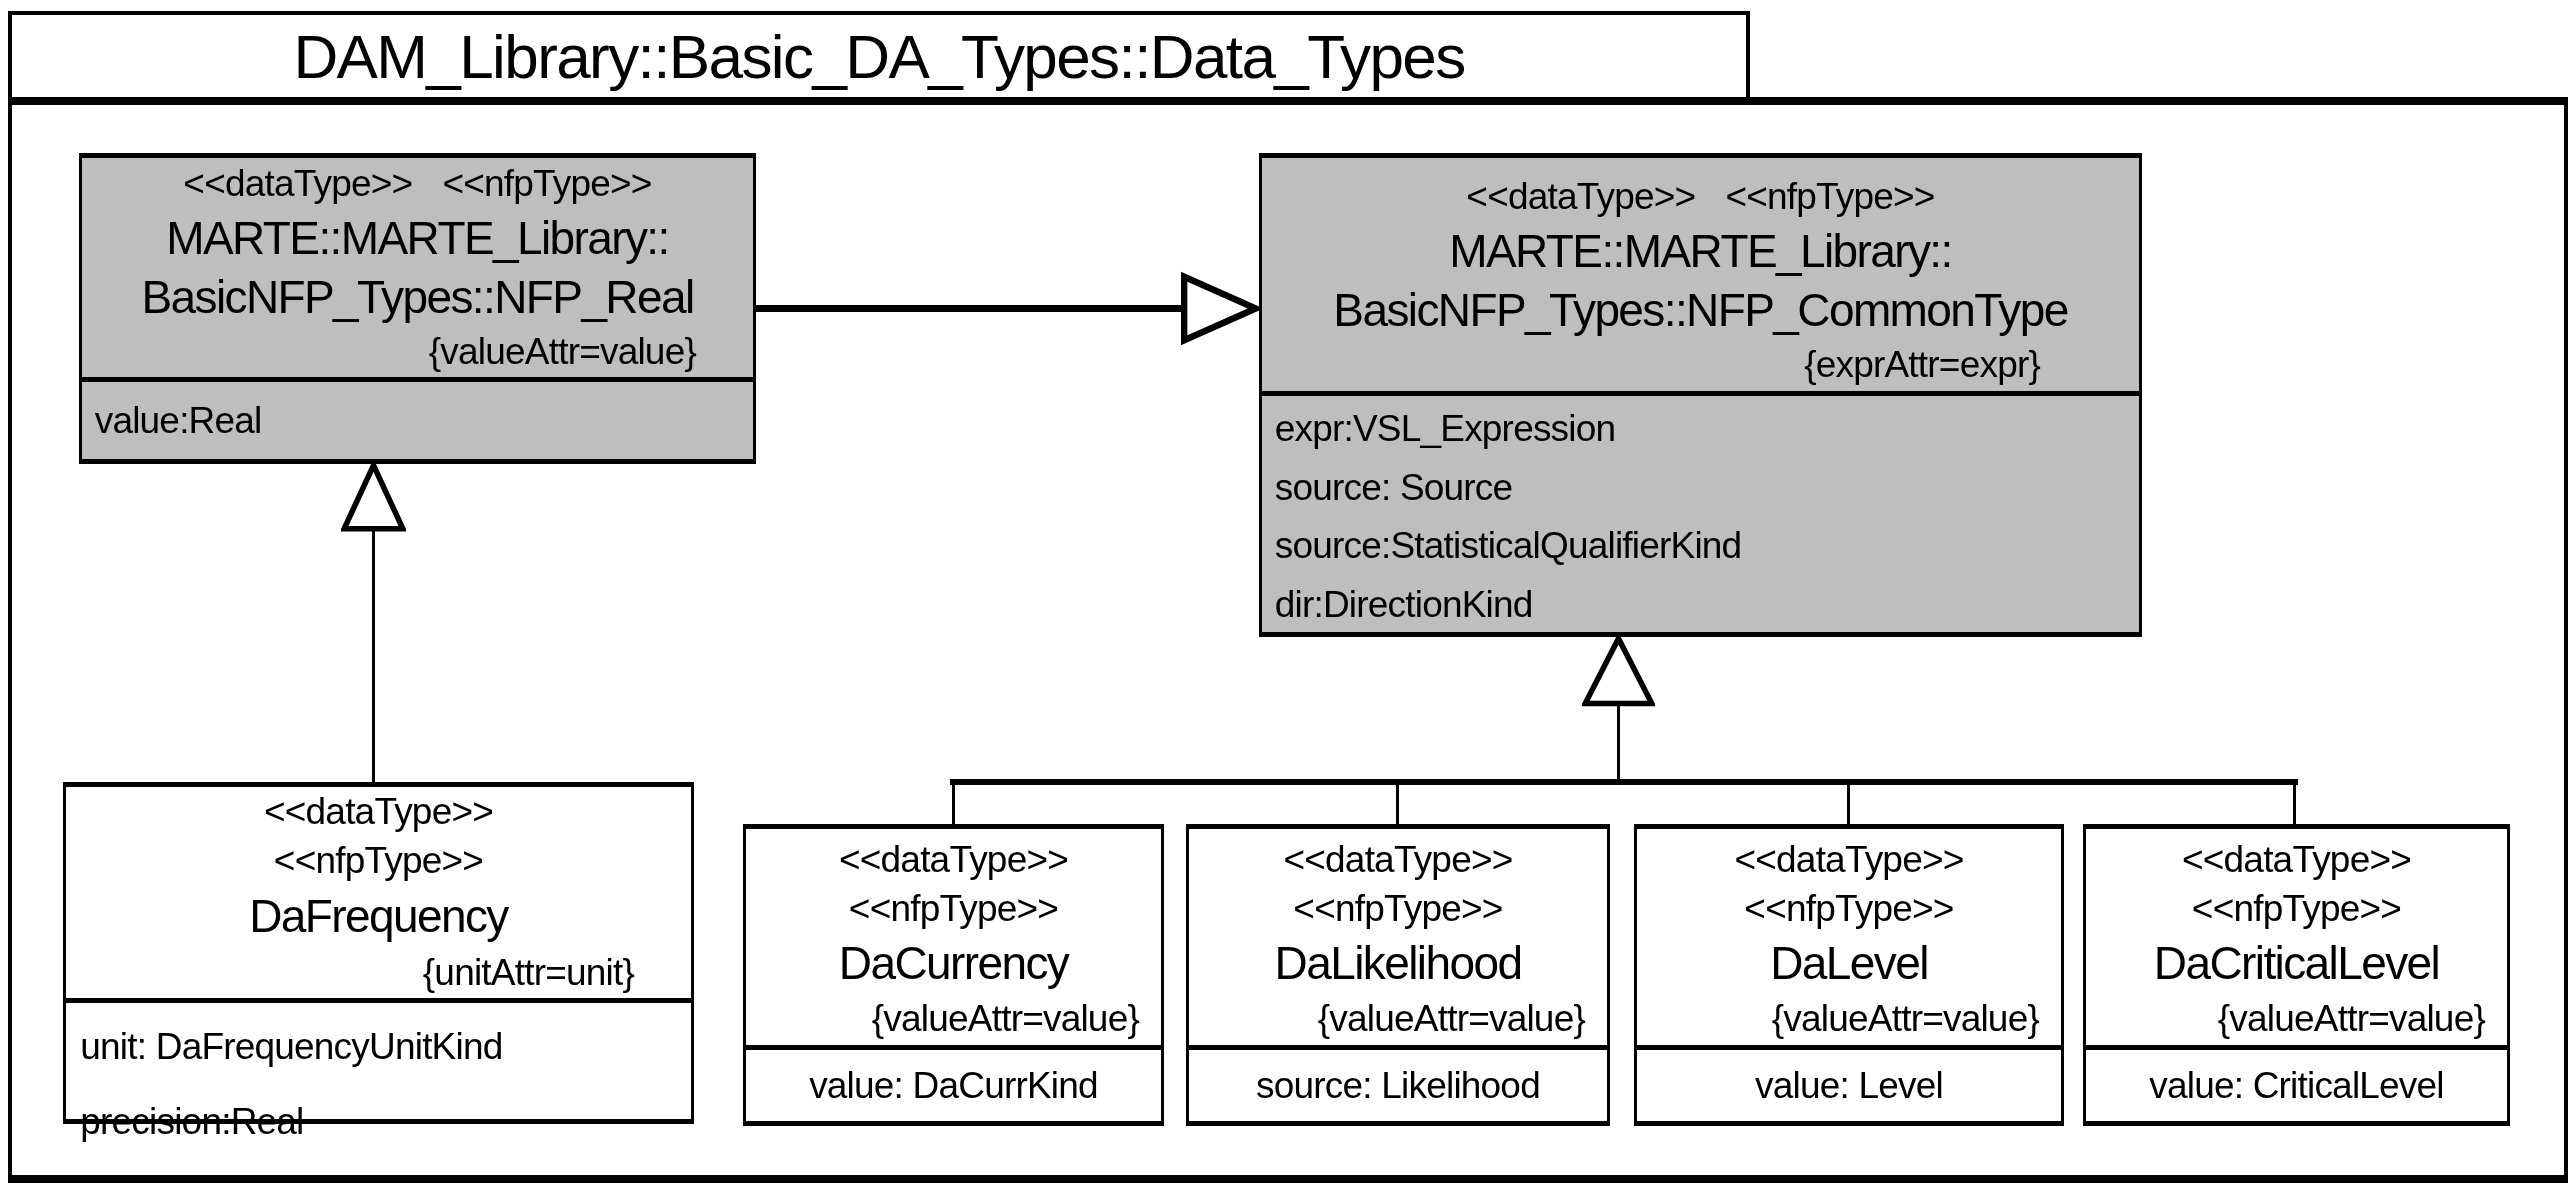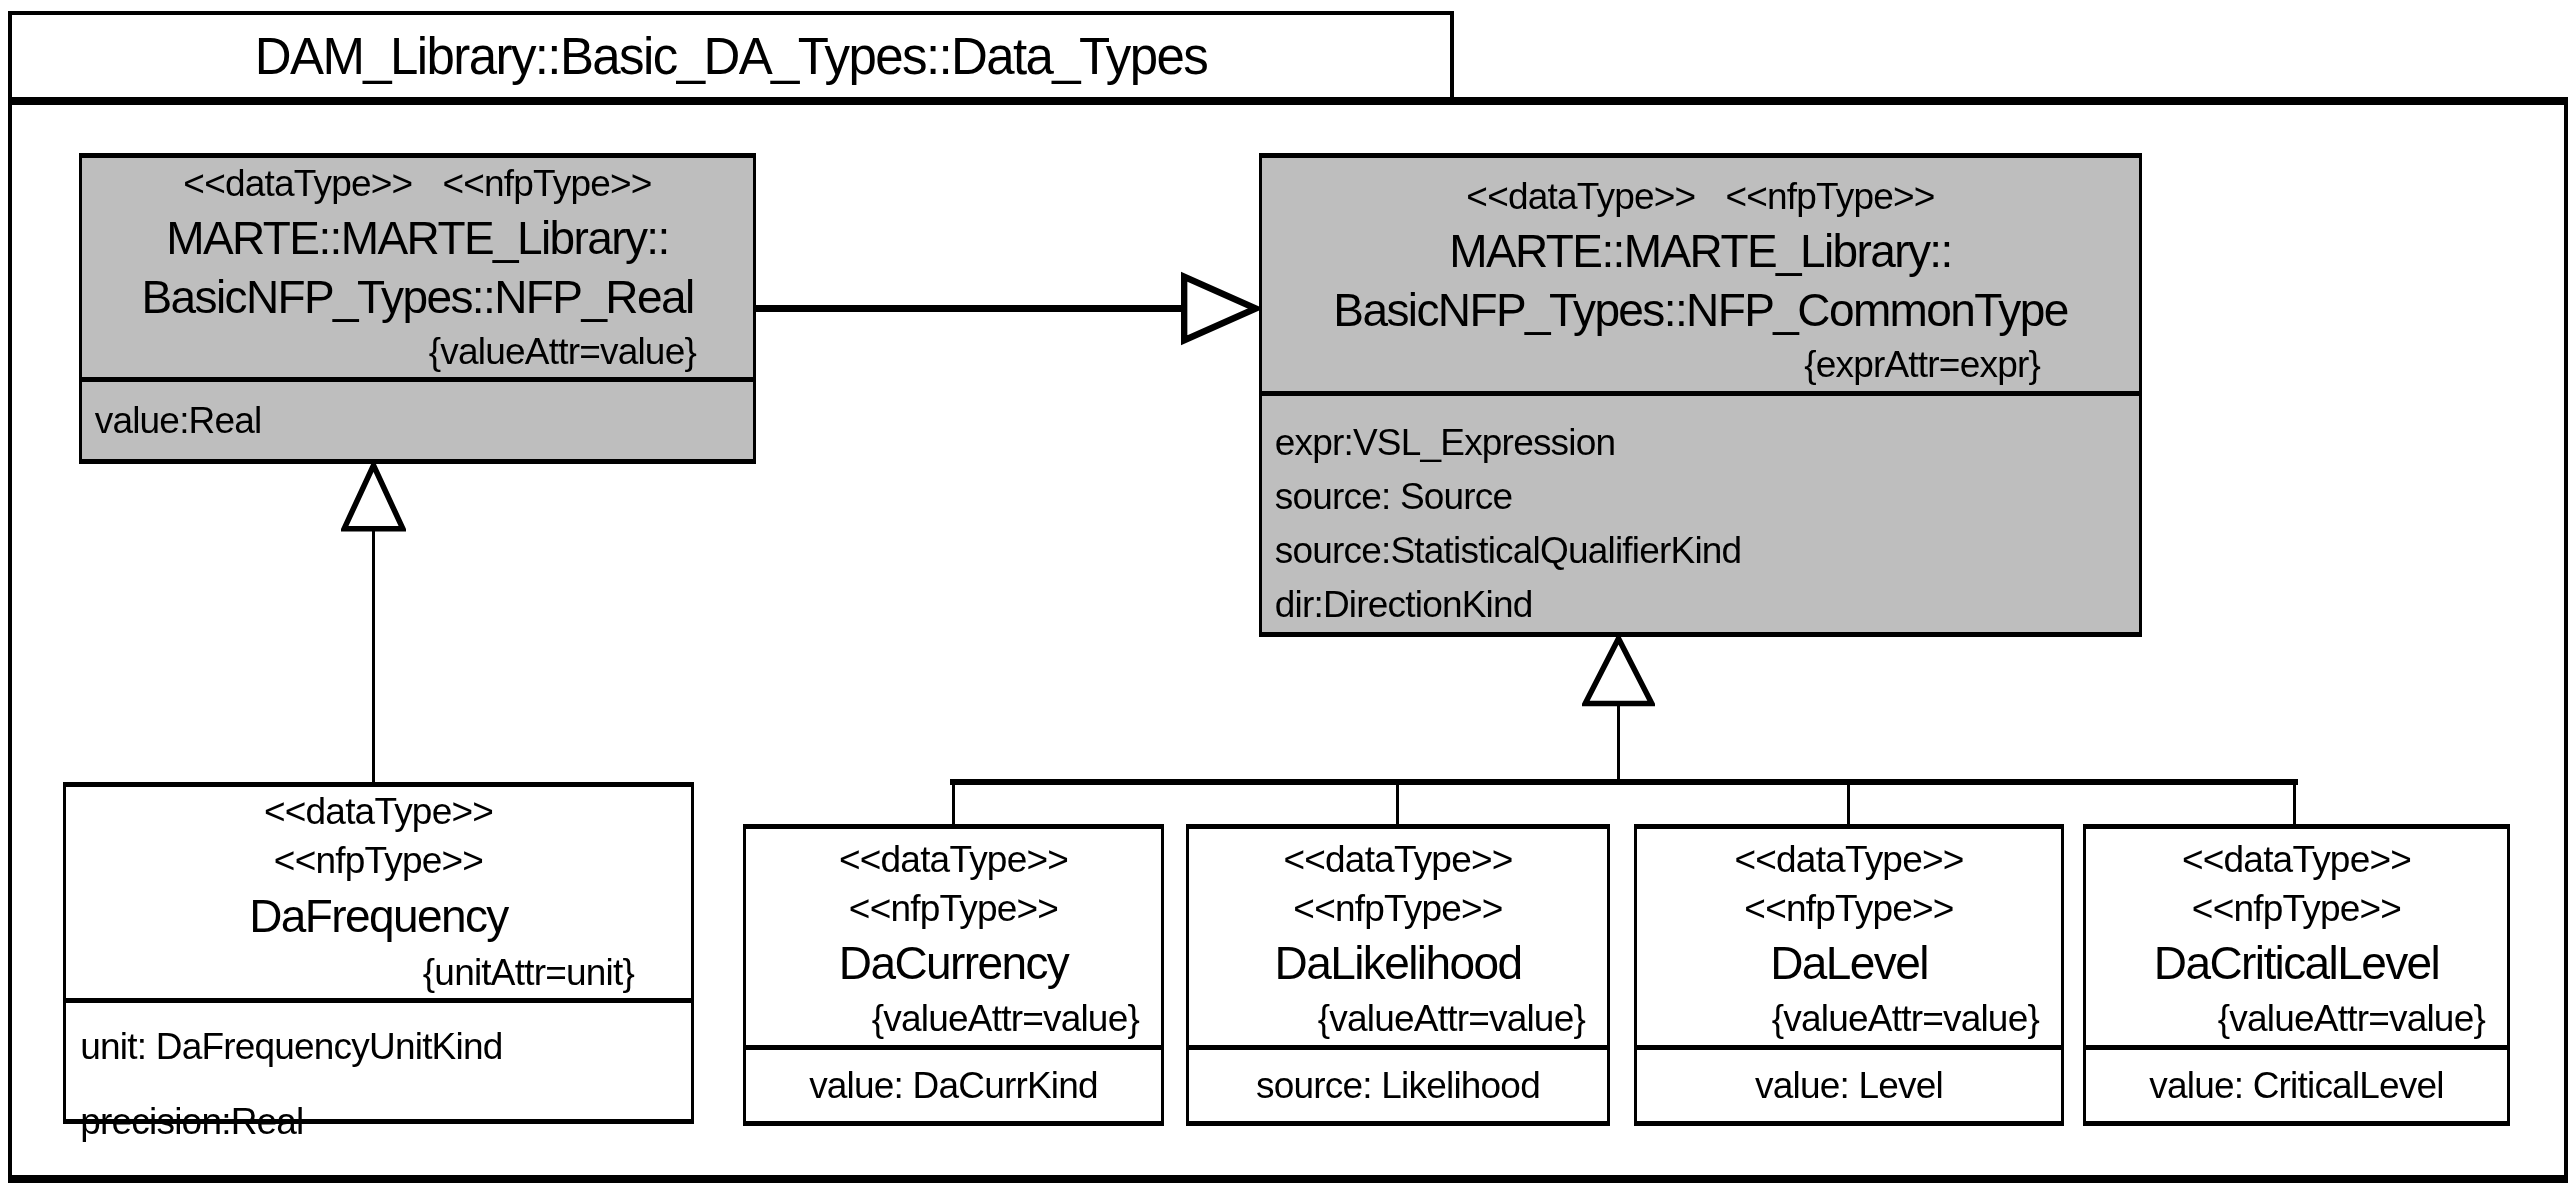--- a/index.html
+++ b/index.html
@@ -2,24 +2,24 @@
 <html style="font-size:12.7px"><head>
 <meta charset="utf-8">
 <style>
   html,body{margin:0;padding:0;background:#ffffff;}
   .canvas{
     position:relative;width:2576px;height:1187px;background:#ffffff;
     font-family:"Liberation Sans",sans-serif;color:#000;overflow:hidden;
   }
   
   .pkg-tab{
-    position:absolute;left:8px;top:11px;width:1446px;height:86px;
+    position:absolute;left:8px;top:11px;width:1742px;height:86px;
     border:4px solid #000;border-bottom:none;background:#fff;box-sizing:border-box;
     display:flex;align-items:center;justify-content:center;
-    font-size:51px;letter-spacing:-1.6px;white-space:nowrap;
+    font-size:62px;letter-spacing:-1.6px;white-space:nowrap;
   }
   .pkg-body{
     position:absolute;left:8px;top:97px;width:2560px;height:1086px;
     border:4.8px solid #000;border-top-width:8px;border-bottom-width:8px;
     box-sizing:border-box;background:transparent;
   }
   
   .uml-class{
     position:absolute;border:3.2px solid #000;border-top-width:5.6px;border-bottom-width:5.6px;
     box-sizing:border-box;display:flex;flex-direction:column;
@@ -89,21 +89,21 @@
 
   <div class="uml-class fill-gray" style="left:1259px;top:153px;width:883px;height:484px;">
     <div class="name-comp" style="height:233px;padding-top:12.7px;">
       <div class="stereo">
         <span>&lt;&lt;dataType&gt;&gt;</span><span class="gap">&lt;&lt;nfpType&gt;&gt;</span>
       </div>
       <div class="cls-name">MARTE::MARTE_Library::</div>
       <div class="cls-name">BasicNFP_Types::NFP_CommonType</div>
       <div class="constraint" style="padding-right:99px;">{exprAttr=expr}</div>
     </div>
-    <div class="attr-comp" style="justify-content:flex-end;padding-top:6.4px;">
+    <div class="attr-comp" style="justify-content:space-between;padding-top:6.4px;">
       <div class="attr" style="line-height:54px;">expr:VSL_Expression</div>
       <div class="attr" style="line-height:54px;">source: Source</div>
       <div class="attr" style="line-height:54px;">source:StatisticalQualifierKind</div>
       <div class="attr" style="line-height:54px;">dir:DirectionKind</div>
     </div>
   </div>
 
   <div class="uml-class fill-white" style="left:63px;top:782px;width:631px;height:342px;">
     <div class="name-comp" style="height:212px;">
       <div class="stereo" style="line-height:49px;">&lt;&lt;dataType&gt;&gt;</div>

